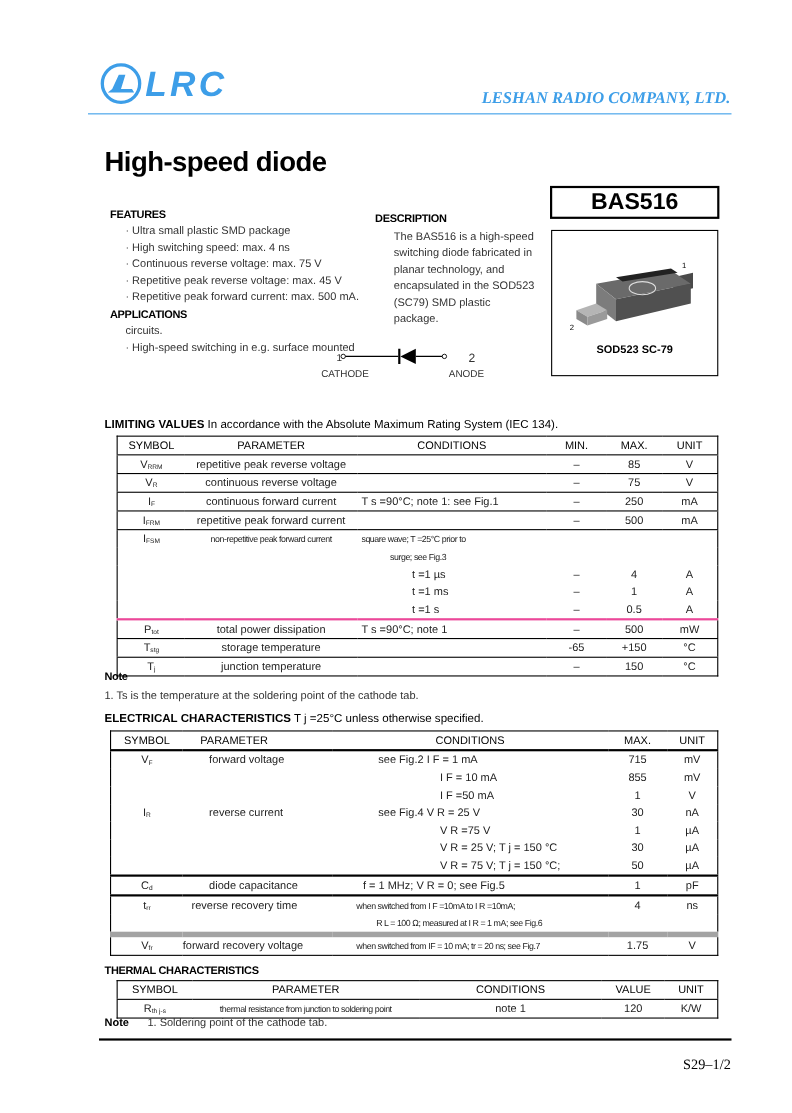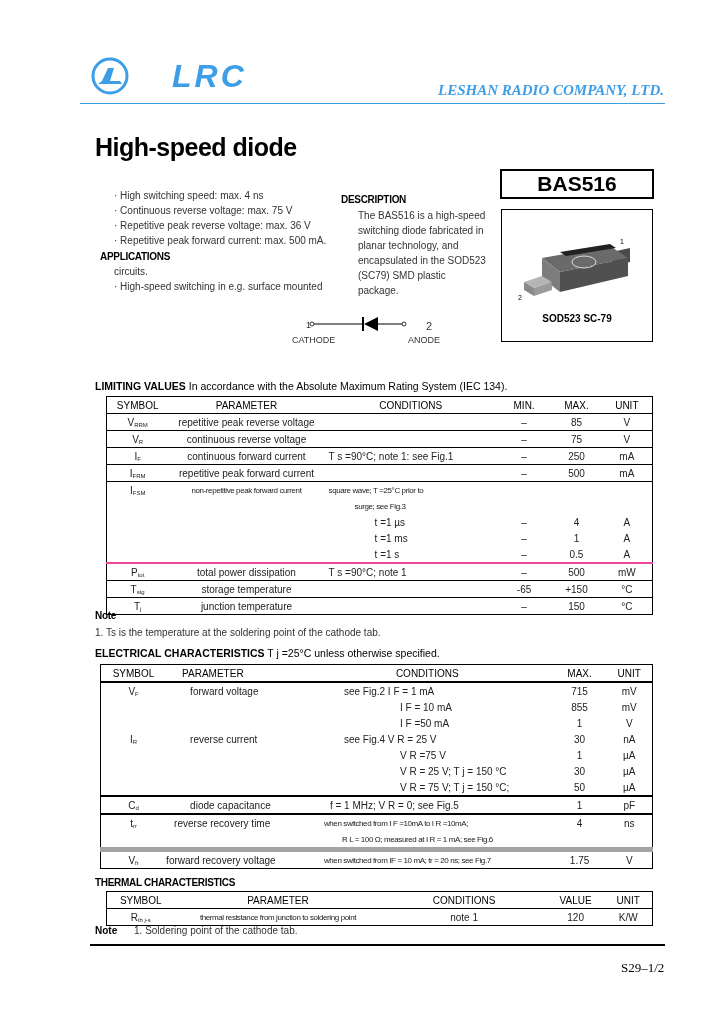--- a/index.html
+++ b/index.html
@@ -1,20 +1,20 @@
 <!DOCTYPE html>
 <html><head>
 <meta charset="utf-8">
 <style>
   html, body { margin:0; padding:0; background:#fff; }
   body { width:720px; height:1012px; position:relative; overflow:hidden; font-family:"Liberation Sans", sans-serif; color:#000; }
   .abs { position:absolute; }
   
   .logo { left:90px; top:56px; width:125px; height:40px; }
-  .logo-text { left:132px; top:56px; font-family:"Liberation Sans", sans-serif; font-weight:bold; font-style:italic; font-size:32px; color:#3d9ee8; letter-spacing:3px; line-height:40px;margin-left:40px; }
+  .logo-text { left:132px; top:56px; font-family:"Liberation Sans", sans-serif; font-weight:bold; font-style:italic; font-size:32px; color:#3d9ee8; letter-spacing:3px; line-height:40px; }
   .company { right:56px; top:82px; font-family:"Liberation Serif", serif; font-style:italic; font-weight:bold; font-size:15px; color:#3d9ee8; }
   .header-rule { left:80px; top:103px; width:585px; height:1px; background:#3d9ee8; }
   .title { left:95px; top:133px; font-weight:bold; font-size:25px; letter-spacing:-0.5px; }
   .partno { left:500px; top:169px; width:150px; height:26px; border:2px solid #000; text-align:center; font-weight:bold; font-size:21px; line-height:26px; }
   .small { font-size:10px; color:#333; line-height:15px; }
   .sec-head { font-weight:bold; font-size:10px; color:#000; letter-spacing:-0.3px; }
   .features { left:100px; top:188px; }
   .features .item { padding-left:14px; }
   .desc-head { left:341px; top:194px; }
   .desc-text { left:358px; top:208px; width:130px; }
@@ -49,23 +49,25 @@
   <path d="M8 28 L32 28 L30 25 L20 25 L24 12 L18 12 L12 25 Z" fill="#3d9ee8"></path>
 </svg>
 <div class="abs logo-text">LRC</div>
 <div class="abs company">LESHAN RADIO COMPANY, LTD.</div>
 <div class="abs header-rule"></div>
 
 <div class="abs title">High-speed diode</div>
 <div class="abs partno">BAS516</div>
 
 <div class="abs features small">
+  <div class="sec-head">FEATURES</div>
+  <div class="item">· Ultra small plastic SMD package</div>
   <div class="item">· High switching speed: max. 4 ns</div>
   <div class="item">· Continuous reverse voltage: max. 75 V</div>
-  <div class="item">· Repetitive peak reverse voltage: max. 36 V</div>
+  <div class="item">· Repetitive peak reverse voltage: max. 45 V</div>
   <div class="item">· Repetitive peak forward current: max. 500 mA.</div>
   <div class="sec-head" style="font-size:10px;margin-top:1px;">APPLICATIONS</div>
   <div class="item" style="padding-left:14px;">circuits.</div>
   <div class="item">· High-speed switching in e.g. surface mounted</div>
 </div>
 
 <div class="abs desc-head sec-head">DESCRIPTION</div>
 <div class="abs desc-text small">
   <div>The BAS516 is a high-speed</div>
   <div>switching diode fabricated in</div>

